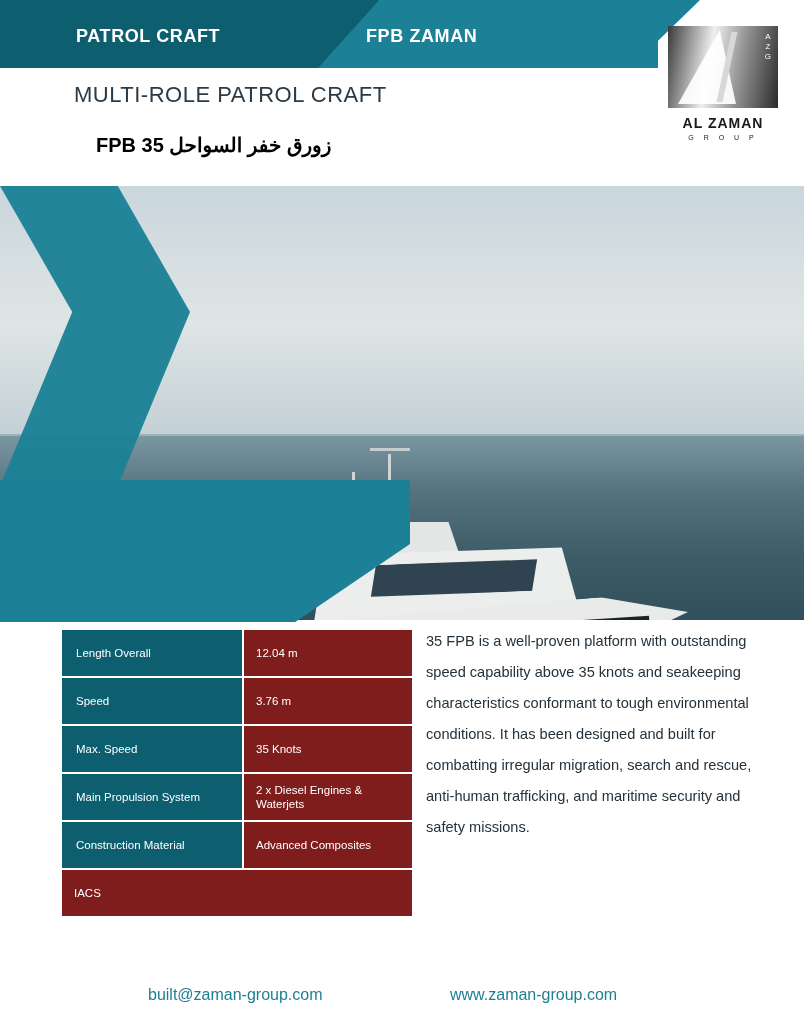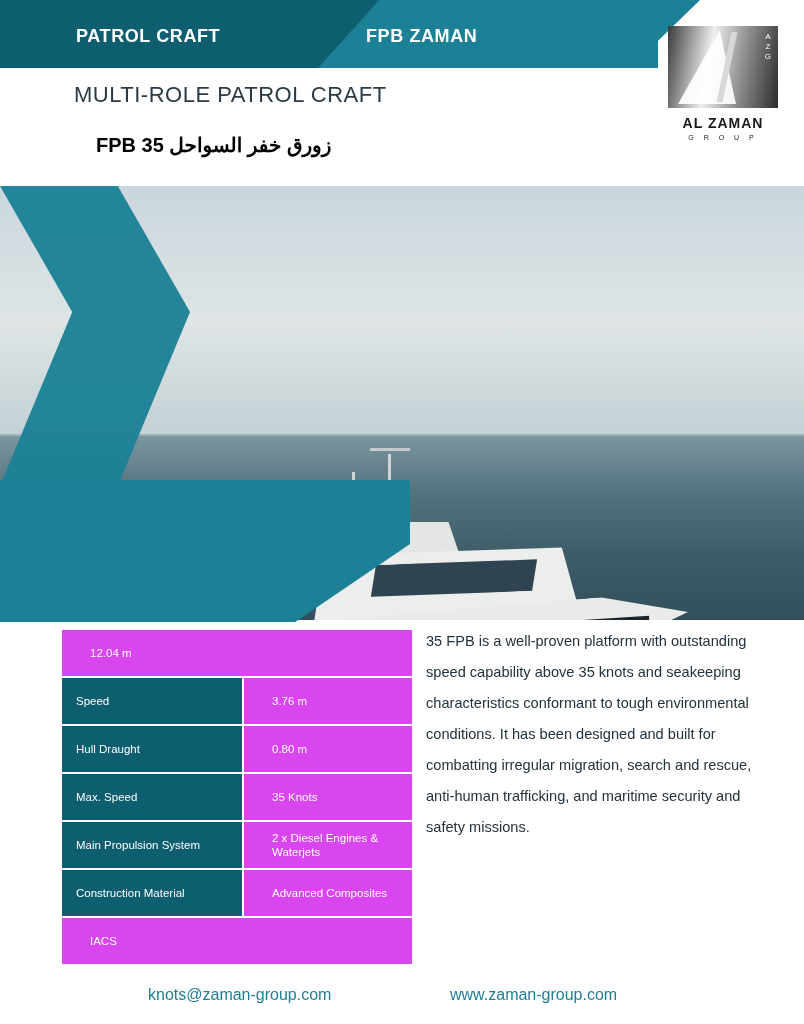--- a/index.html
+++ b/index.html
@@ -280,26 +280,26 @@
     background: #0d5f70;
     color: #ffffff;
     font-size: 11.5px;
     display: flex;
     align-items: center;
     padding-left: 14px;
     border-right: 2px solid #ffffff;
   }
   .spec-value {
     flex: 1;
-    background: #d946ef;
+    background: #7f1d1d;
     color: #ffffff;
     font-size: 11.5px;
     display: flex;
     align-items: center;
-    padding-left: 28px;
+    padding-left: 12px;
     padding-right: 6px;
     line-height: 14px;
   }
 
   
   .description {
     position: absolute;
     top: 626px; left: 426px;
     width: 356px;
     font-size: 14.6px;
@@ -392,47 +392,44 @@
 
   </div>
   <div class="chevron"></div>
   <div class="chevron-lower"></div>
 
   <div class="tri-1"></div>
   <div class="tri-2"></div>
 
   <div class="spec-table">
     <div class="spec-row">
+      <div class="spec-label">Length Overall</div>
       <div class="spec-value">12.04 m</div>
     </div>
     <div class="spec-row">
       <div class="spec-label">Speed</div>
       <div class="spec-value">3.76 m</div>
     </div>
     <div class="spec-row">
-      <div class="spec-label">Hull Draught</div>
-      <div class="spec-value">0.80 m</div>
-    </div>
-    <div class="spec-row">
       <div class="spec-label">Max. Speed</div>
       <div class="spec-value">35 Knots</div>
     </div>
     <div class="spec-row">
       <div class="spec-label">Main Propulsion System</div>
       <div class="spec-value">2 x Diesel Engines &amp; Waterjets</div>
     </div>
     <div class="spec-row">
       <div class="spec-label">Construction Material</div>
       <div class="spec-value">Advanced Composites</div>
     </div>
     <div class="spec-row">
       <div class="spec-value">IACS</div>
     </div>
   </div>
 
   <div class="description">35 FPB is a well-proven platform with outstanding speed capability above 35 knots and seakeeping characteristics conformant to tough environmental conditions. It has been designed and built for combatting irregular migration, search and rescue, anti-human trafficking, and maritime security and safety missions.</div>
 
   <div class="footer">
-    <a class="footer-email" href="#" style="text-decoration:none;">knots@zaman-group.com</a>
+    <a class="footer-email" href="#" style="text-decoration:none;">built@zaman-group.com</a>
     <a class="footer-web" href="#" style="text-decoration:none;">www.zaman-group.com</a>
   </div>
 
 </div>
 
 </body></html>

